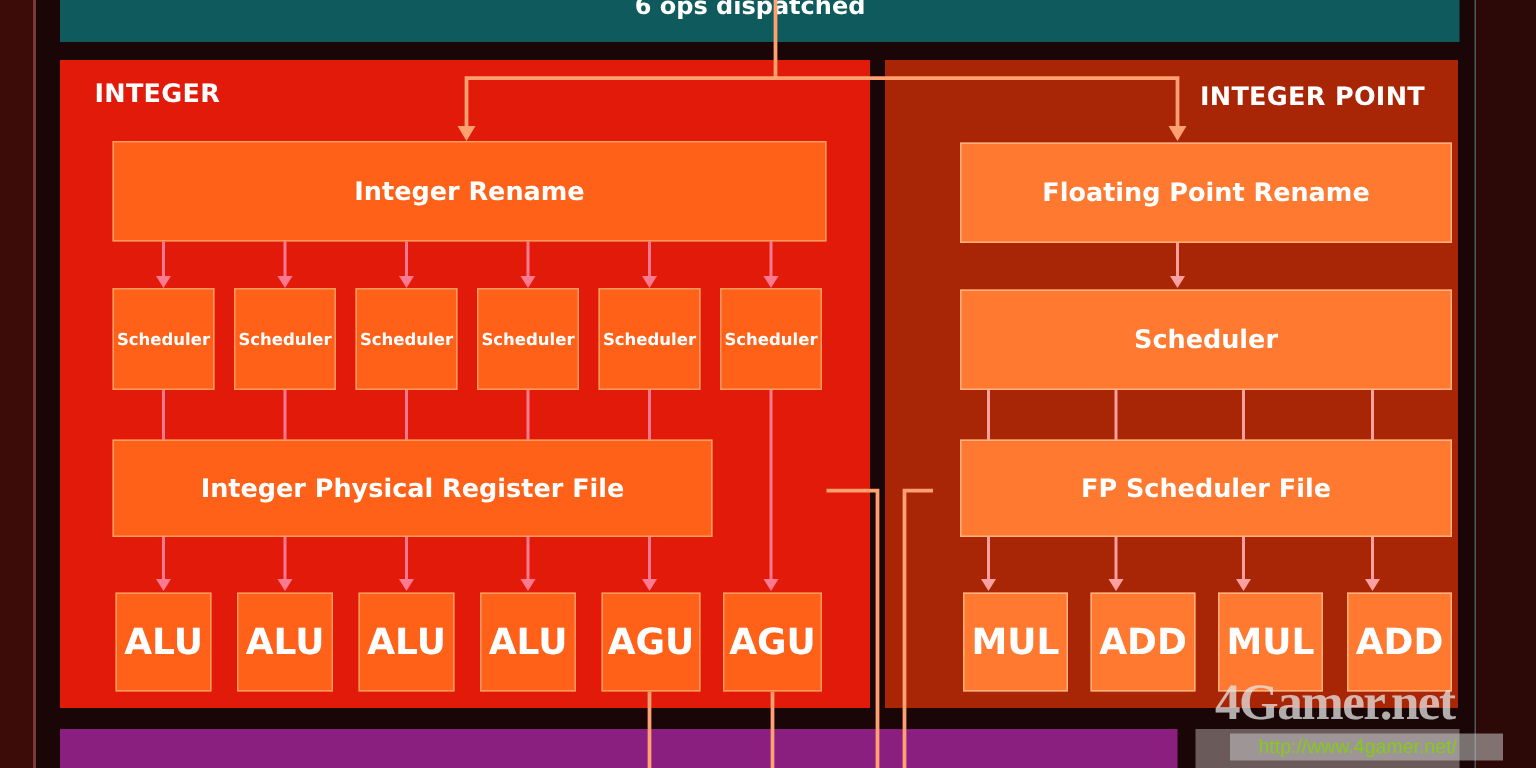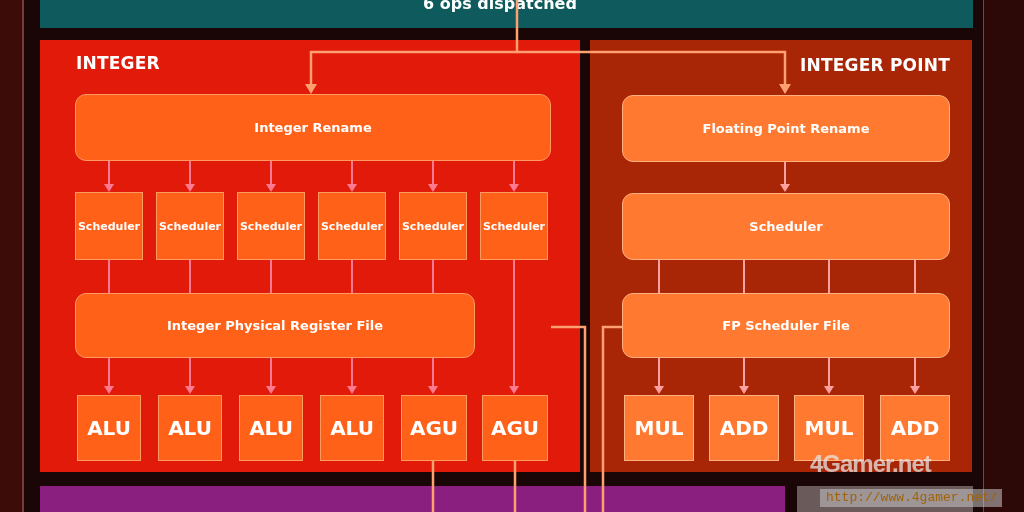--- a/index.html
+++ b/index.html
@@ -10,45 +10,45 @@
   .right-strip { left:984px; top:0; width:40px; height:512px; background:#2c0806; }
   .right-line { left:983px; top:0; width:2px; height:512px; background:#4a5a5a; }
   .dispatch { left:40px; top:0; width:933px; height:28px; background:#0f5a5c; }
   .dispatch-text { left:300px; top:-6px; width:400px; text-align:center; color:#fff; font-size:16px; font-weight:bold; }
   .int-panel { left:40px; top:40px; width:540px; height:432px; background:#e11a0a; }
   .fp-panel { left:590px; top:40px; width:382px; height:432px; background:#a82506; }
   .purple { left:40px; top:486px; width:745px; height:26px; background:#8a1f80; }
   .gray { left:797px; top:486px; width:176px; height:26px; background:#6a5a5a; }
   .section-title { color:#fff; font-weight:bold; font-size:17px; letter-spacing:0.2px; }
   .box { background:#ff6118; border:1.5px solid #ff9a60; color:#fff; display:flex; align-items:center; justify-content:center; text-align:center; font-weight:bold; }
-  .fpbox { background:#ff7a30; border:1.5px solid #ffb080; }
-  .big { font-size:13px;border-radius:11px; }
+  .fpbox { background:#ff7a30; border:1.5px solid #ffb080;margin-left:18px; }
+  .big { font-size:17px; }
   .small { font-size:11px; }
-  .unit { font-size:20px; }
+  .unit { font-size:24px; }
   svg.arrows { position:absolute; left:0; top:0; }
-  .watermark { left:810px; top:450px; color:rgba(230,230,230,0.75); font-size:24px; font-weight:bold; letter-spacing:-1px; font-family:Liberation Sans, sans-serif; }
-  .wm-url { left:820px; top:489px; width:182px; height:18px; background:rgba(200,200,200,0.55); color:#a16207; font-size:13px; font-family:Liberation Mono, monospace; padding-left:6px; line-height:18px; }
+  .watermark { left:810px; top:450px; color:rgba(230,230,230,0.75); font-size:34px; font-weight:bold; letter-spacing:-1px; font-family:Liberation Serif, serif; }
+  .wm-url { left:820px; top:489px; width:182px; height:18px; background:rgba(200,200,200,0.55); color:#84cc16; font-size:13px; font-family:Liberation Sans, sans-serif; padding-left:19px; line-height:18px; }
 </style>
 </head>
 <body>
 
 <div class="abs left-strip"></div>
 <div class="abs left-line"></div>
 <div class="abs right-line"></div>
 <div class="abs right-strip"></div>
 
 <div class="abs dispatch"></div>
 <div class="abs dispatch-text">6 ops dispatched</div>
 
 <div class="abs int-panel"></div>
 <div class="abs fp-panel"></div>
 <div class="abs purple"></div>
 <div class="abs gray"></div>
 
-<div class="abs section-title" style="left:76px;top:53px;">INTEGER</div>
+<div class="abs section-title" style="left:63px;top:53px;">INTEGER</div>
 <div class="abs section-title" style="left:800px;top:55px;">INTEGER POINT</div>
 
 <svg class="arrows" width="1024" height="512">
   <g stroke="#ffa070" stroke-width="2.5" fill="none">
     <polyline points="517,0 517,52 311,52 311,90"></polyline>
     <polyline points="517,52 785,52 785,90"></polyline>
   </g>
   <g fill="#ffa070">
     <polygon points="305,84 317,84 311,94"></polygon>
     <polygon points="779,84 791,84 785,94"></polygon>

